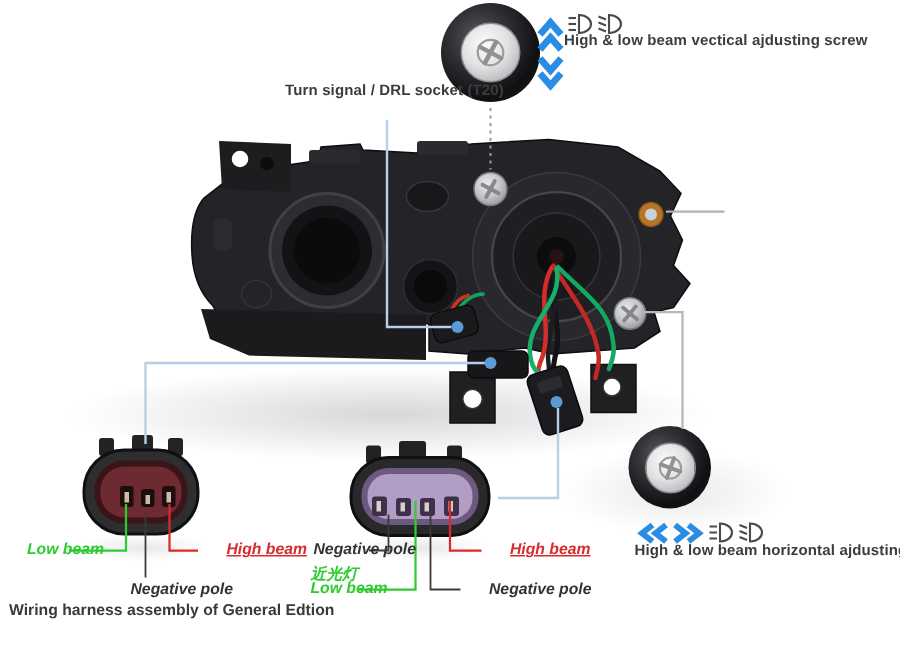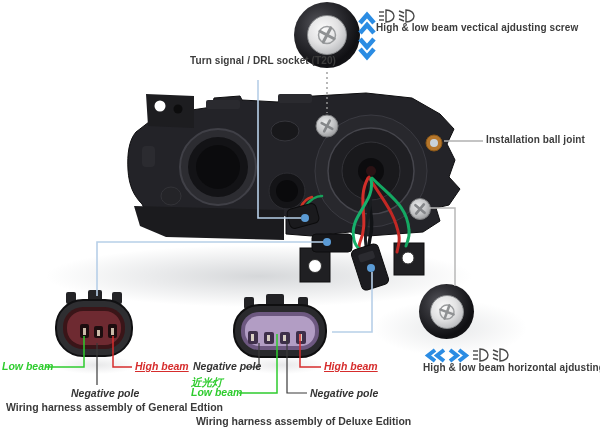--- a/index.html
+++ b/index.html
@@ -13,21 +13,21 @@
   .refl-main{left:0;top:246px;width:540px;height:86px;
     background:radial-gradient(ellipse 55% 50% at 48% 35%, rgba(125,131,138,.32), rgba(255,255,255,0) 72%);}
   .refl-right{left:340px;top:296px;width:220px;height:80px;
     background:radial-gradient(ellipse 50% 50% at 50% 40%, rgba(150,156,162,.22), rgba(255,255,255,0) 70%);}
   .refl-conn-a{left:36px;top:352px;width:120px;height:26px;
     background:radial-gradient(ellipse 50% 50% at 50% 50%, rgba(140,143,148,.20), rgba(255,255,255,0) 70%);}
   .refl-conn-b{left:222px;top:352px;width:120px;height:26px;
     background:radial-gradient(ellipse 50% 50% at 50% 50%, rgba(140,143,148,.20), rgba(255,255,255,0) 70%);}
   
   .ann{position:absolute;font-size:10px;font-weight:700;color:#3c3c3c;white-space:nowrap;letter-spacing:.1px;}
-  .pin-lbl{position:absolute;font-size:10.5px;font-weight:700;font-style:italic;color:#333;white-space:nowrap;}
+  .pin-lbl{position:absolute;font-size:10.5px;font-weight:700;font-style:italic;color:#333;white-space:nowrap;margin-left:16px;}
   .green{color:#2ecc2e;}
   .red{color:#d62c2c;text-decoration:underline;}
   .caption{position:absolute;font-size:10.5px;font-weight:700;color:#3a3a3a;white-space:nowrap;}
   
   .photo-circle{position:absolute;border-radius:50%;
     background:radial-gradient(circle at 38% 35%, #58585e 0%, #333338 30%, #101013 68%, #1c1c1f 100%);}
   .photo-circle .disc{position:absolute;border-radius:50%;border:1px solid #8b8d8f;
     background:radial-gradient(circle at 40% 35%, #fbfbfb 0%, #e2e2e3 45%, #b9babd 80%, #a4a5a8 100%);}
 </style>
 </head>
@@ -250,28 +250,26 @@
         <line x1="1" y1="12" x2="6" y2="12"></line>
       <path d="M28,2 C33,2 36,5 36,8 C36,11 33,14 28,14 L28,2 Z"></path>
       <line x1="21" y1="3" x2="26" y2="5"></line>
         <line x1="21" y1="7" x2="26" y2="9"></line>
         <line x1="21" y1="11" x2="26" y2="13"></line>
     </g>
   </svg>
 
   <div class="ann" style="left:190px;top:55px">Turn signal / DRL socket (T20)</div>
   <div class="ann" style="left:376px;top:22px">High &amp; low beam vectical ajdusting screw</div>
-  <div class="ann" style="left:486px;top:134px">Installation ball joint</div>
   <div class="ann" style="left:423px;top:362px">High &amp; low beam horizontal ajdusting screw</div>
 
   <div class="pin-lbl green" style="left:2px;top:360px">Low beam</div>
   <div class="pin-lbl red" style="left:135px;top:360px">High beam</div>
   <div class="pin-lbl" style="left:71px;top:387px">Negative pole</div>
   <div class="caption" style="left:6px;top:401px">Wiring harness assembly of General Edtion</div>
 
   <div class="pin-lbl" style="left:193px;top:360px">Negative pole</div>
   <div class="pin-lbl red" style="left:324px;top:360px">High beam</div>
   <div class="pin-lbl green" style="left:191px;top:386px">Low beam</div>
   <div class="pin-lbl green" style="left:191px;top:376px">近光灯</div>
   <div class="pin-lbl" style="left:310px;top:387px">Negative pole</div>
-  <div class="caption" style="left:196px;top:415px">Wiring harness assembly of Deluxe Edition</div>
 
 </div>
 
 </body></html>

